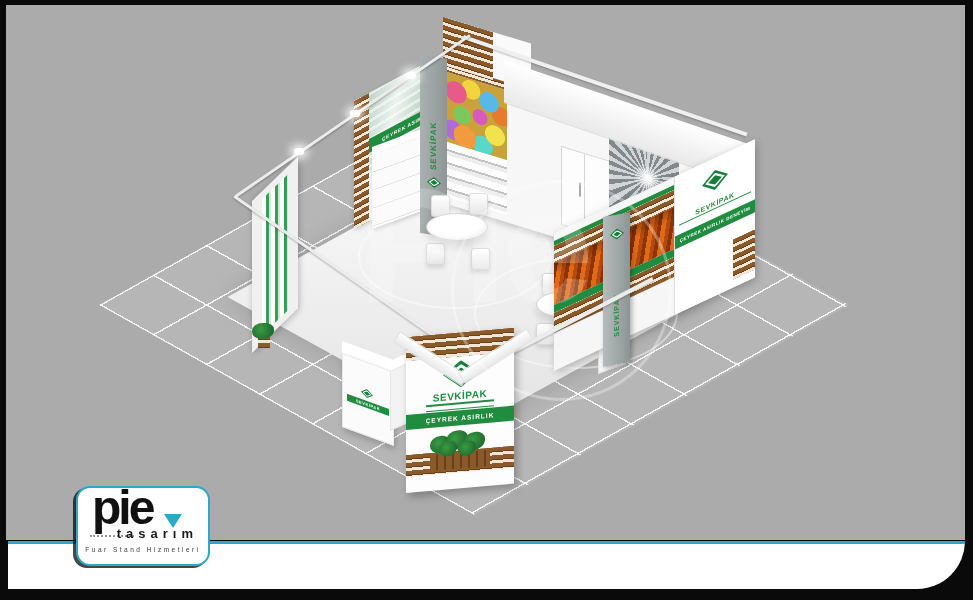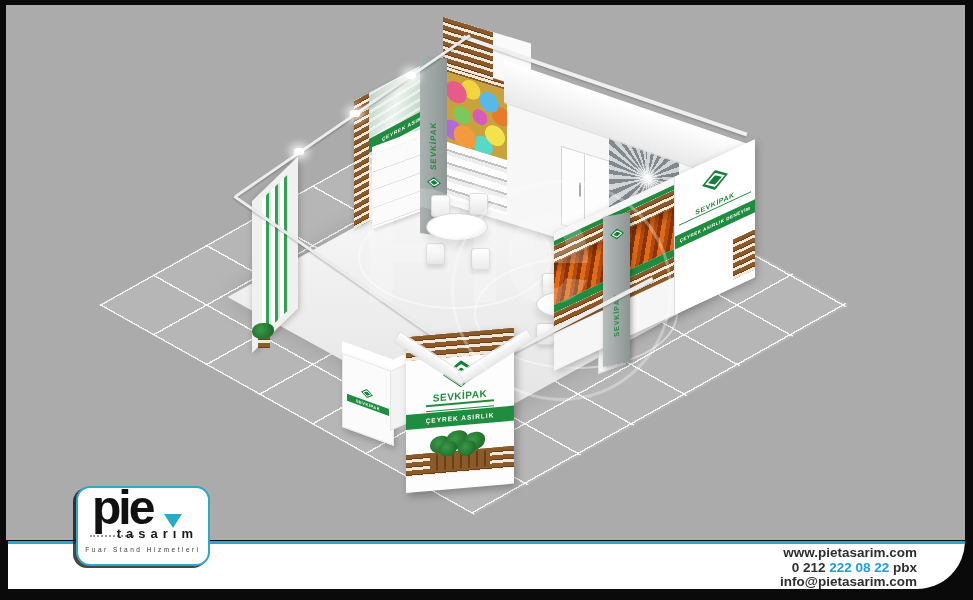--- a/index.html
+++ b/index.html
@@ -304,25 +304,20 @@
     <div class="abs vbar vbar1"></div>
     <div class="abs vbar vbar2"></div>
 
     <div class="abs wm-circle"></div>
     <div class="abs wm-text">Pie</div>
   </div>
 
   <div class="black-bottom"></div>
   <div class="band"></div>
 
-  <div class="contact">
-    <div>www.pietasarim.com</div>
-    <div><span>0 212 </span><span class="phone-strong">222 08 22</span><span> pbx</span></div>
-    <div>info@pietasarim.com</div>
-  </div>
 
   <div class="logo-box">
     <div class="pie-word">pie</div>
     <div class="pie-tri"></div>
     <div class="pie-dots"></div>
     <div class="pie-sub">tasarım</div>
     <div class="pie-tag">Fuar Stand Hizmetleri</div>
   </div>
 </div>
 

